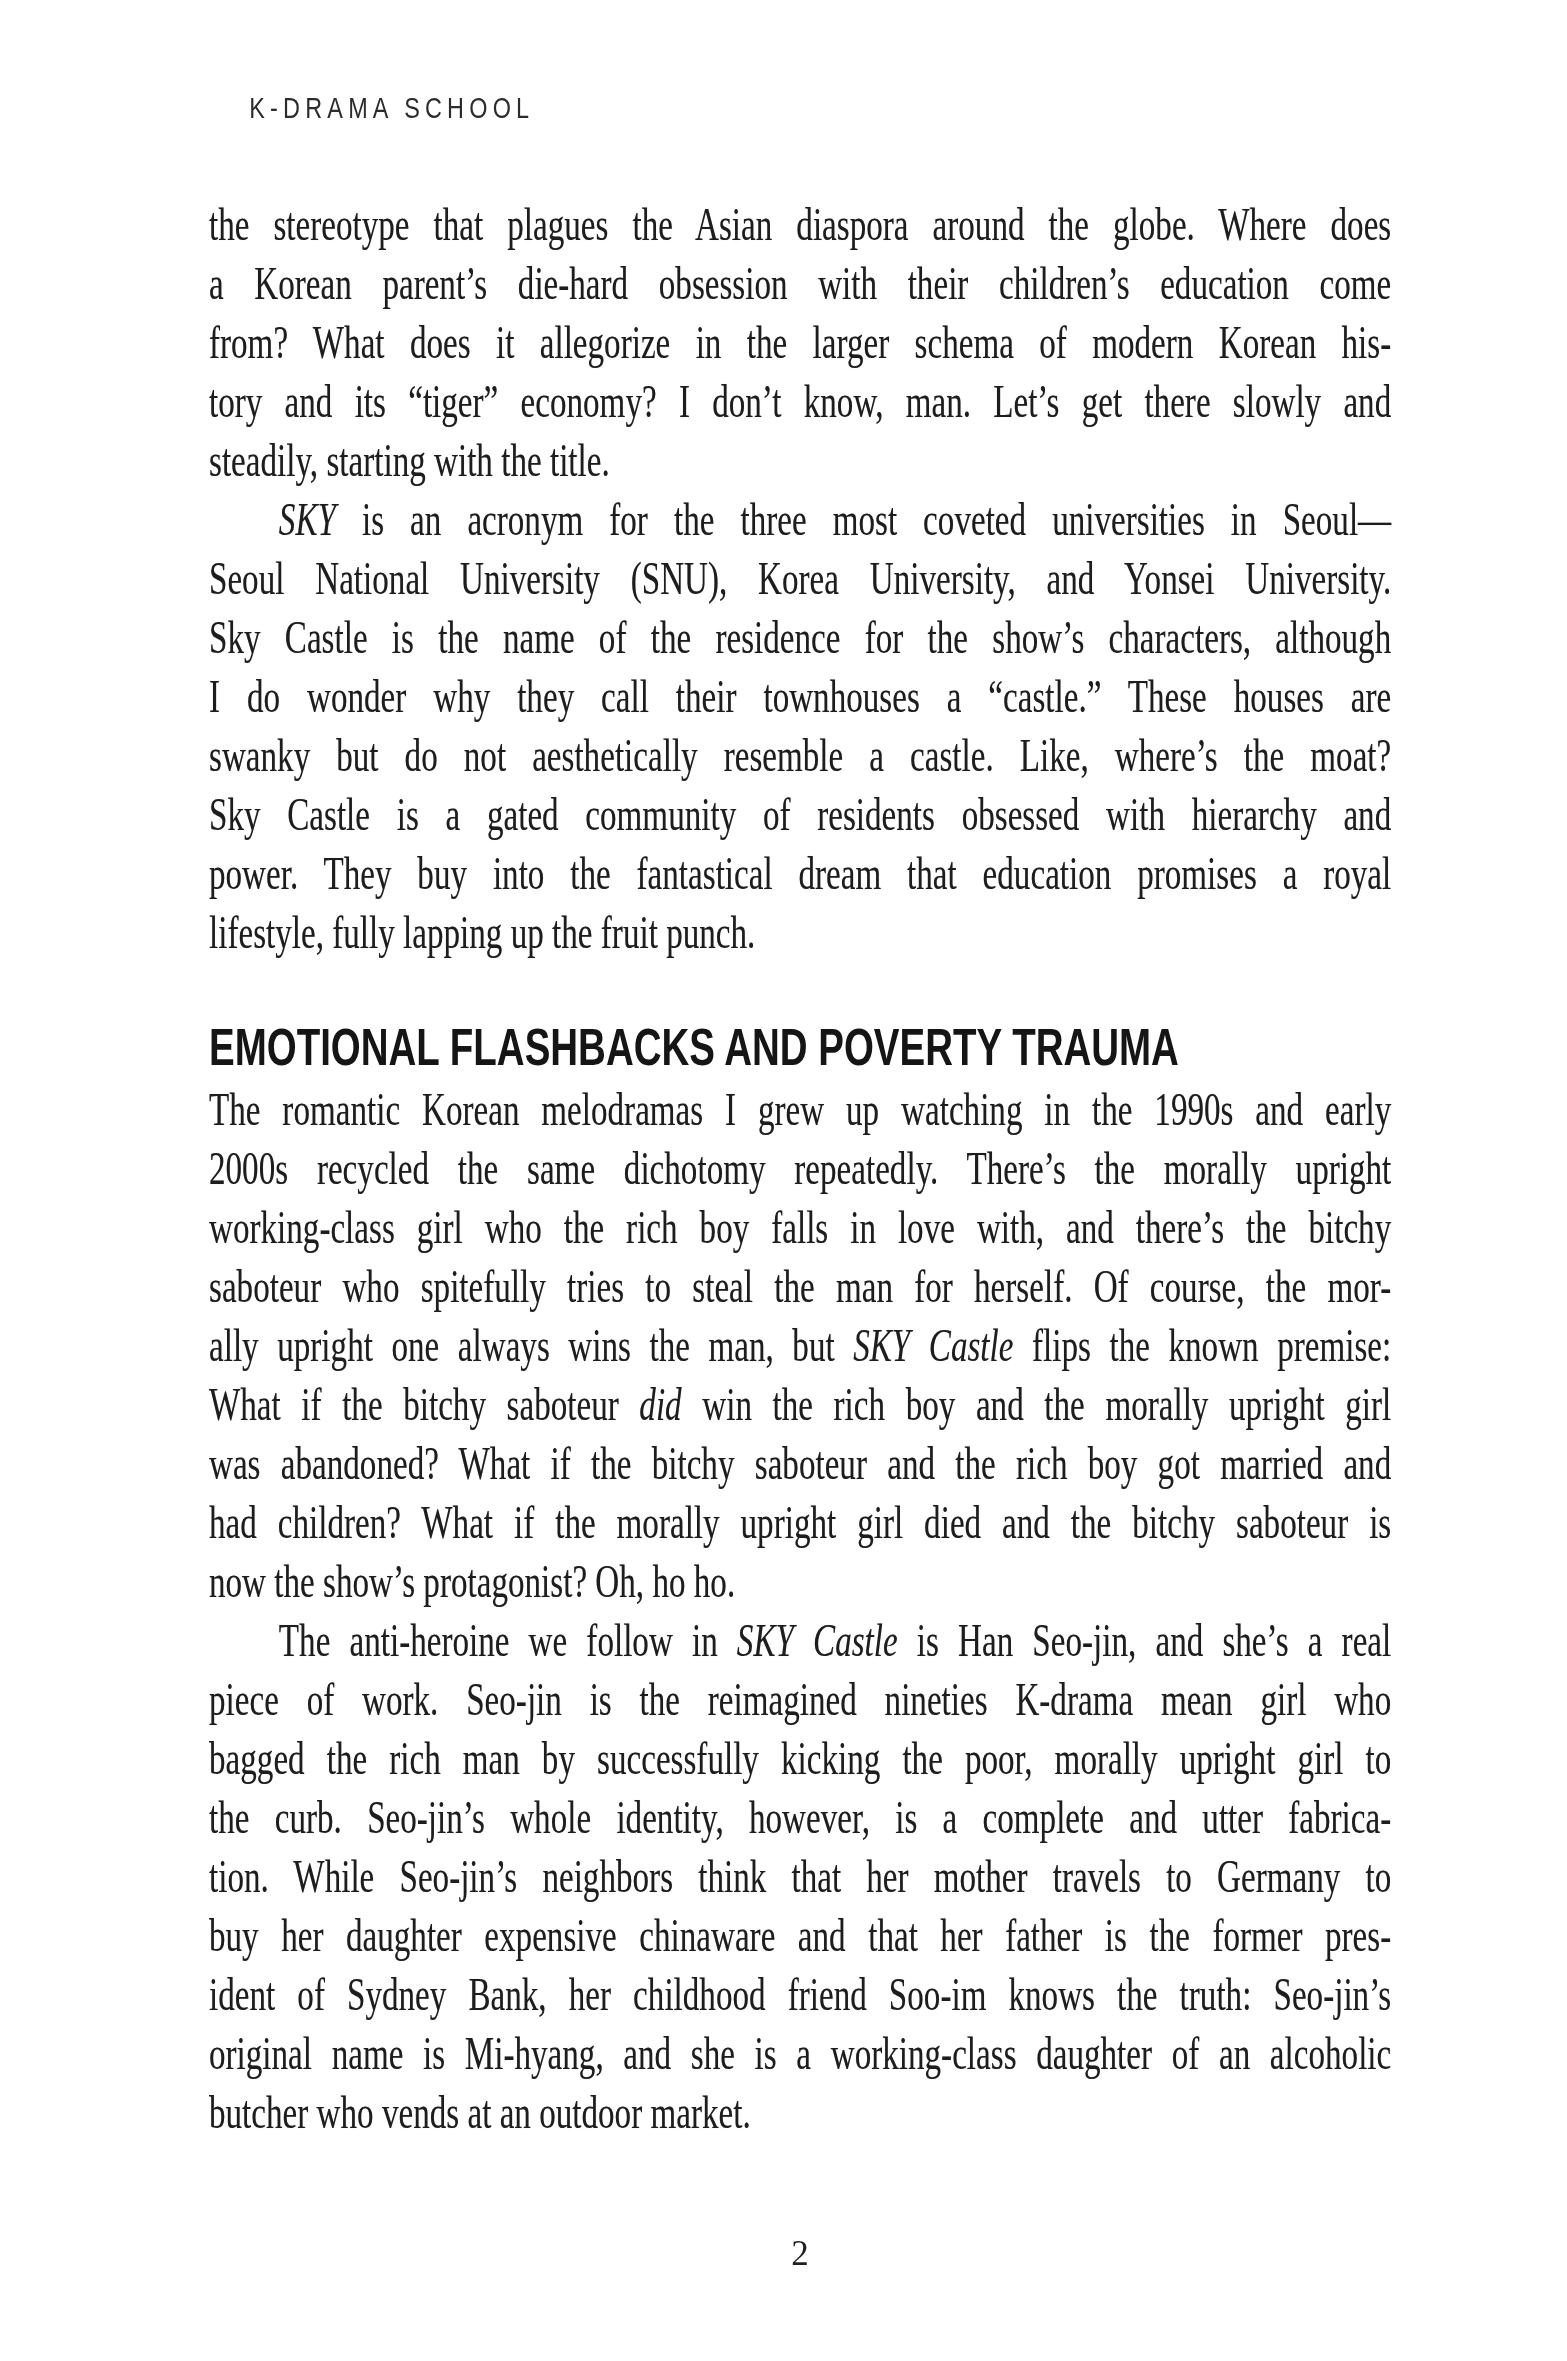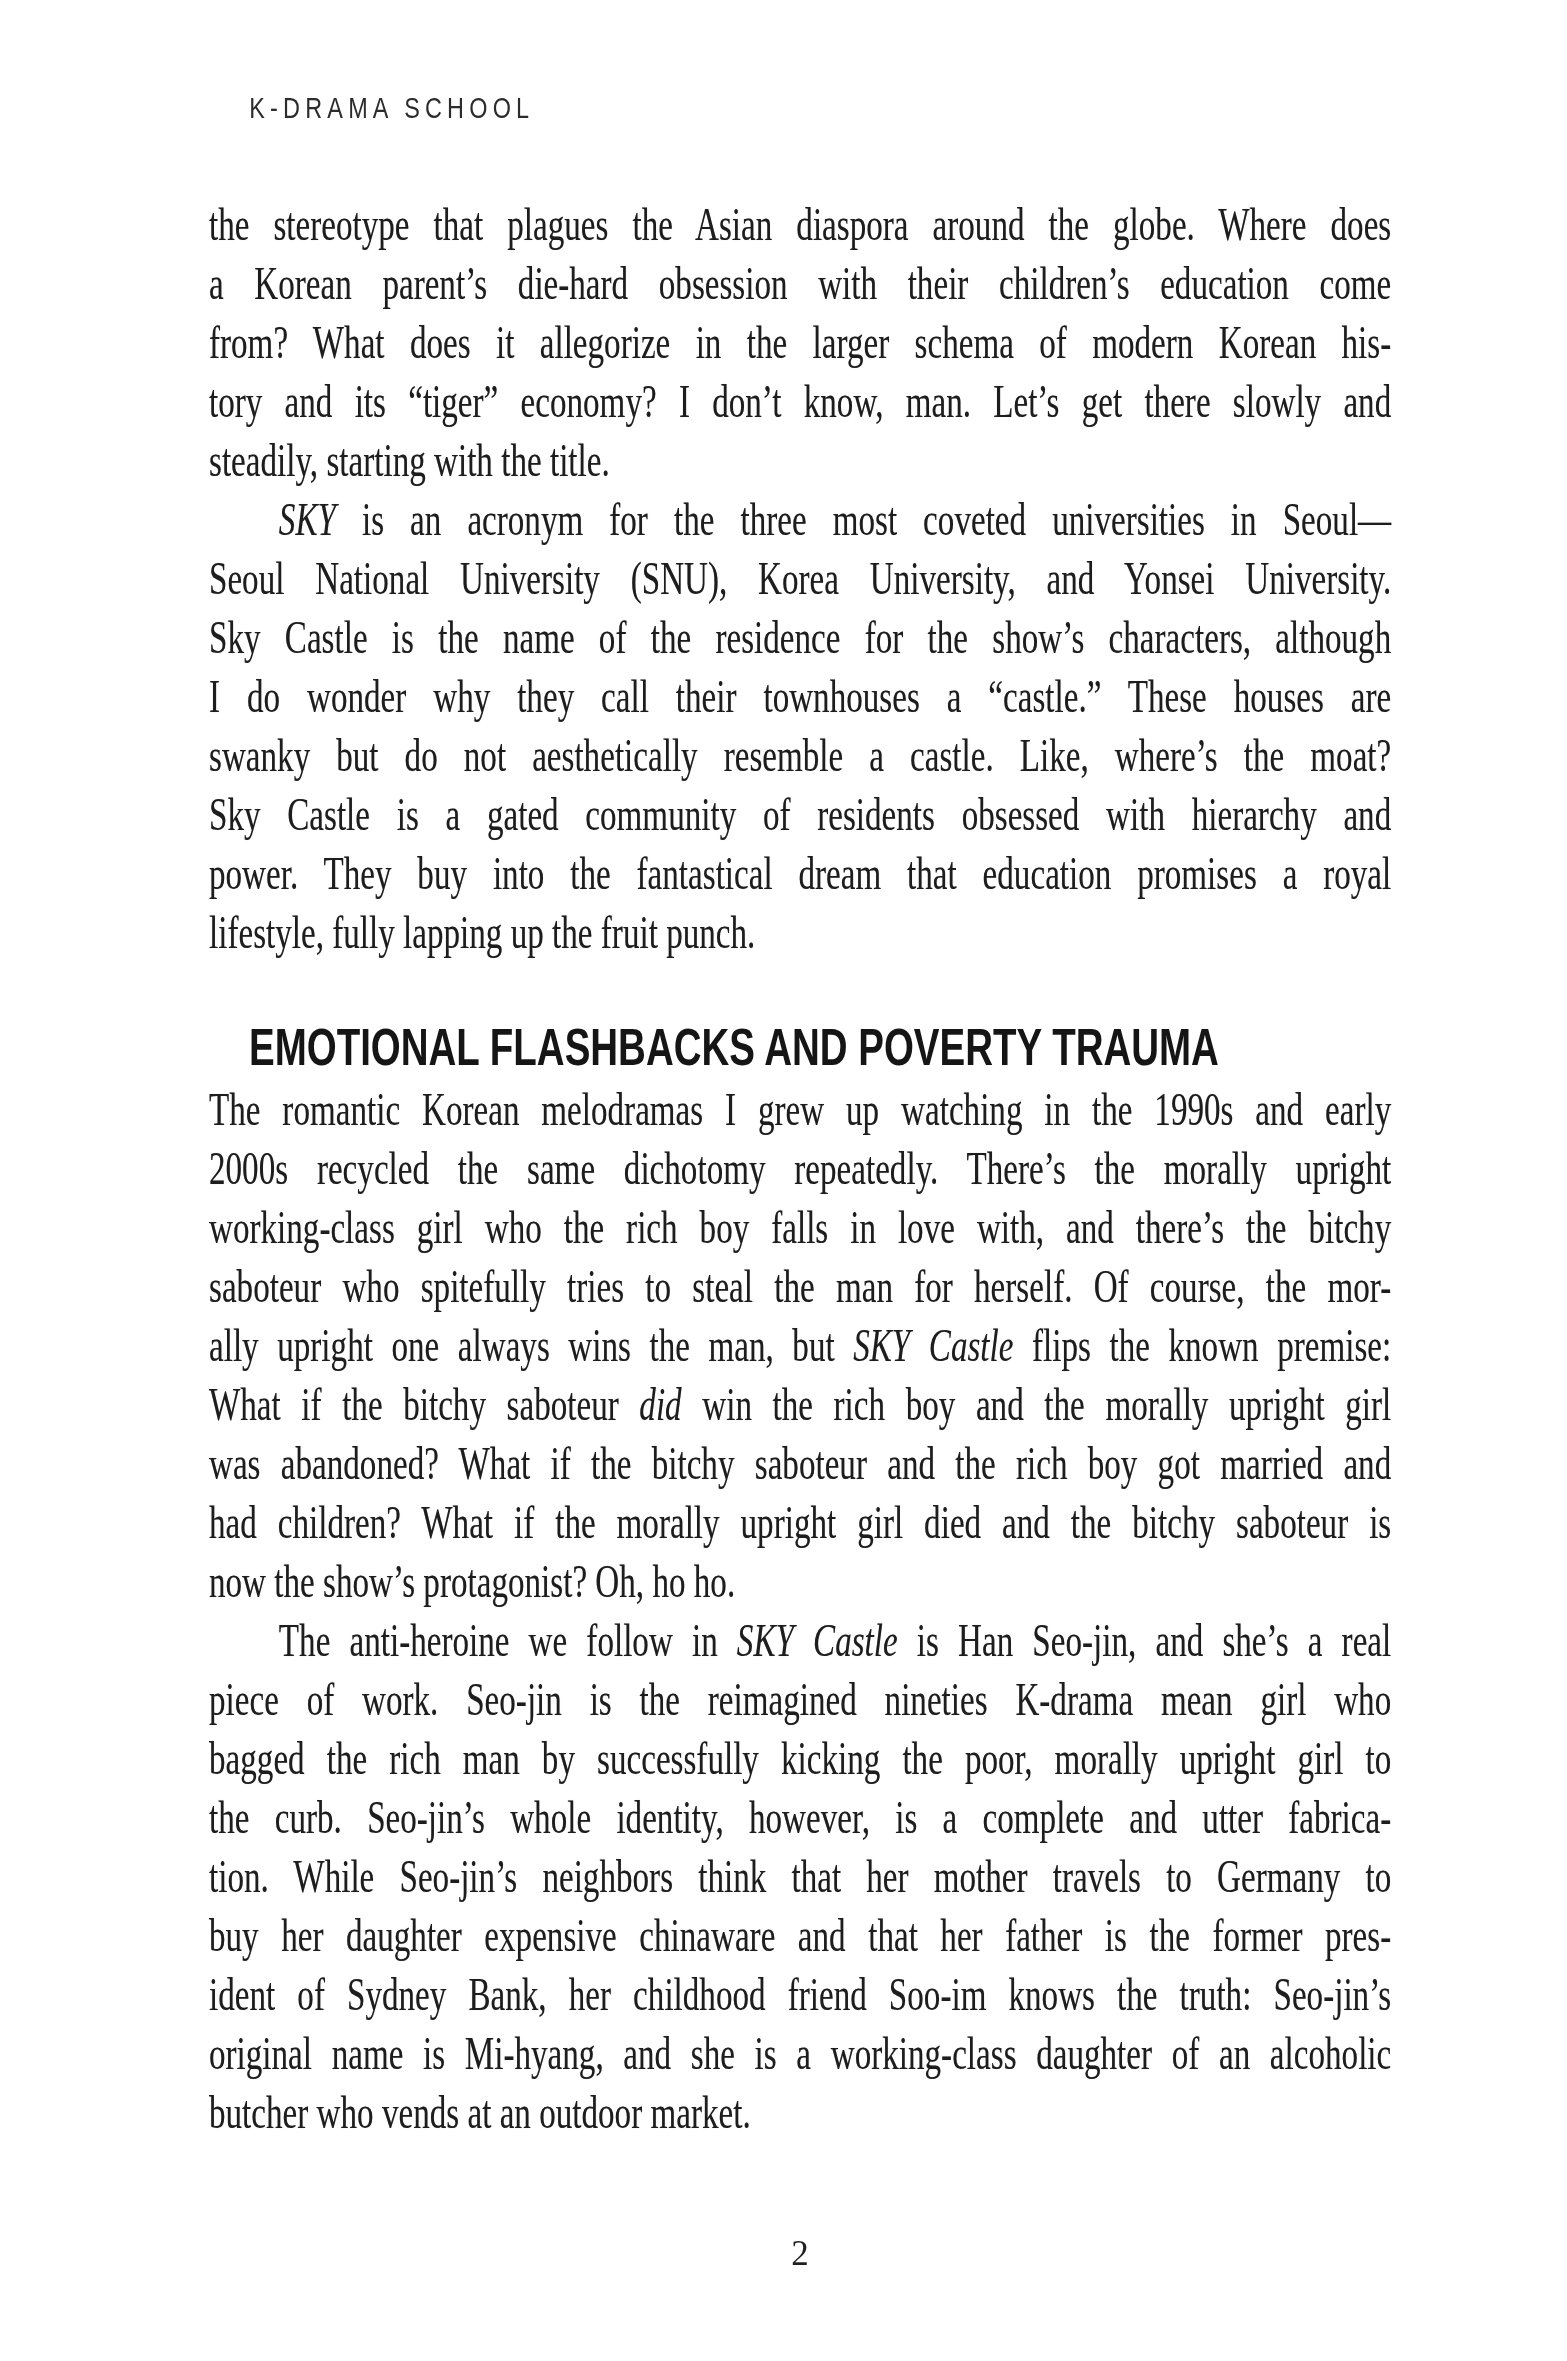--- a/index.html
+++ b/index.html
@@ -55,21 +55,20 @@
   }
   .line.last { text-align-last: left; }
   .line.indent { box-sizing: border-box; padding-left: 97px; } 
   em { font-style: italic; }
 
   
   .section-heading {
     height: 59px;
     margin-top: 56px;
     margin-bottom: 2.9px;
-    margin-left: 40px;
   }
   .section-heading-text {
     display: inline-block;
     font-family: "Liberation Sans", sans-serif;
     font-weight: bold;
     font-size: 52px;
     line-height: 59px;
     letter-spacing: 0;
     color: #151515;
     transform: scaleX(0.74);

